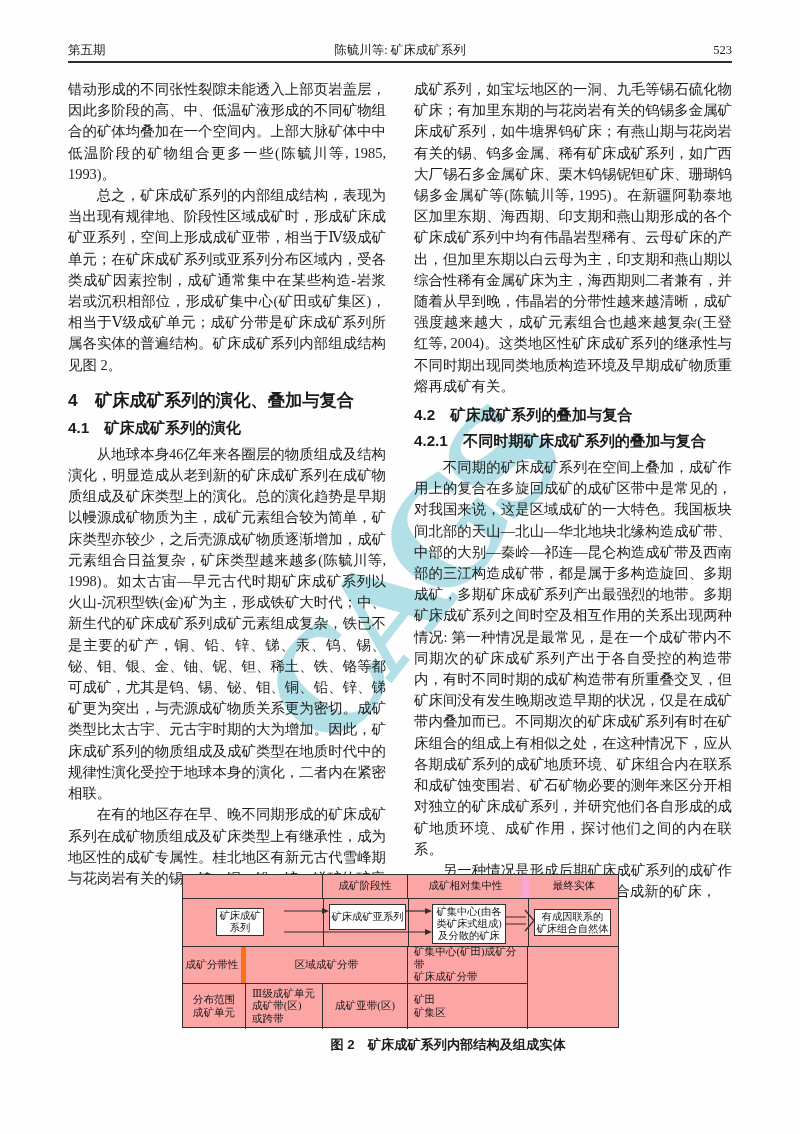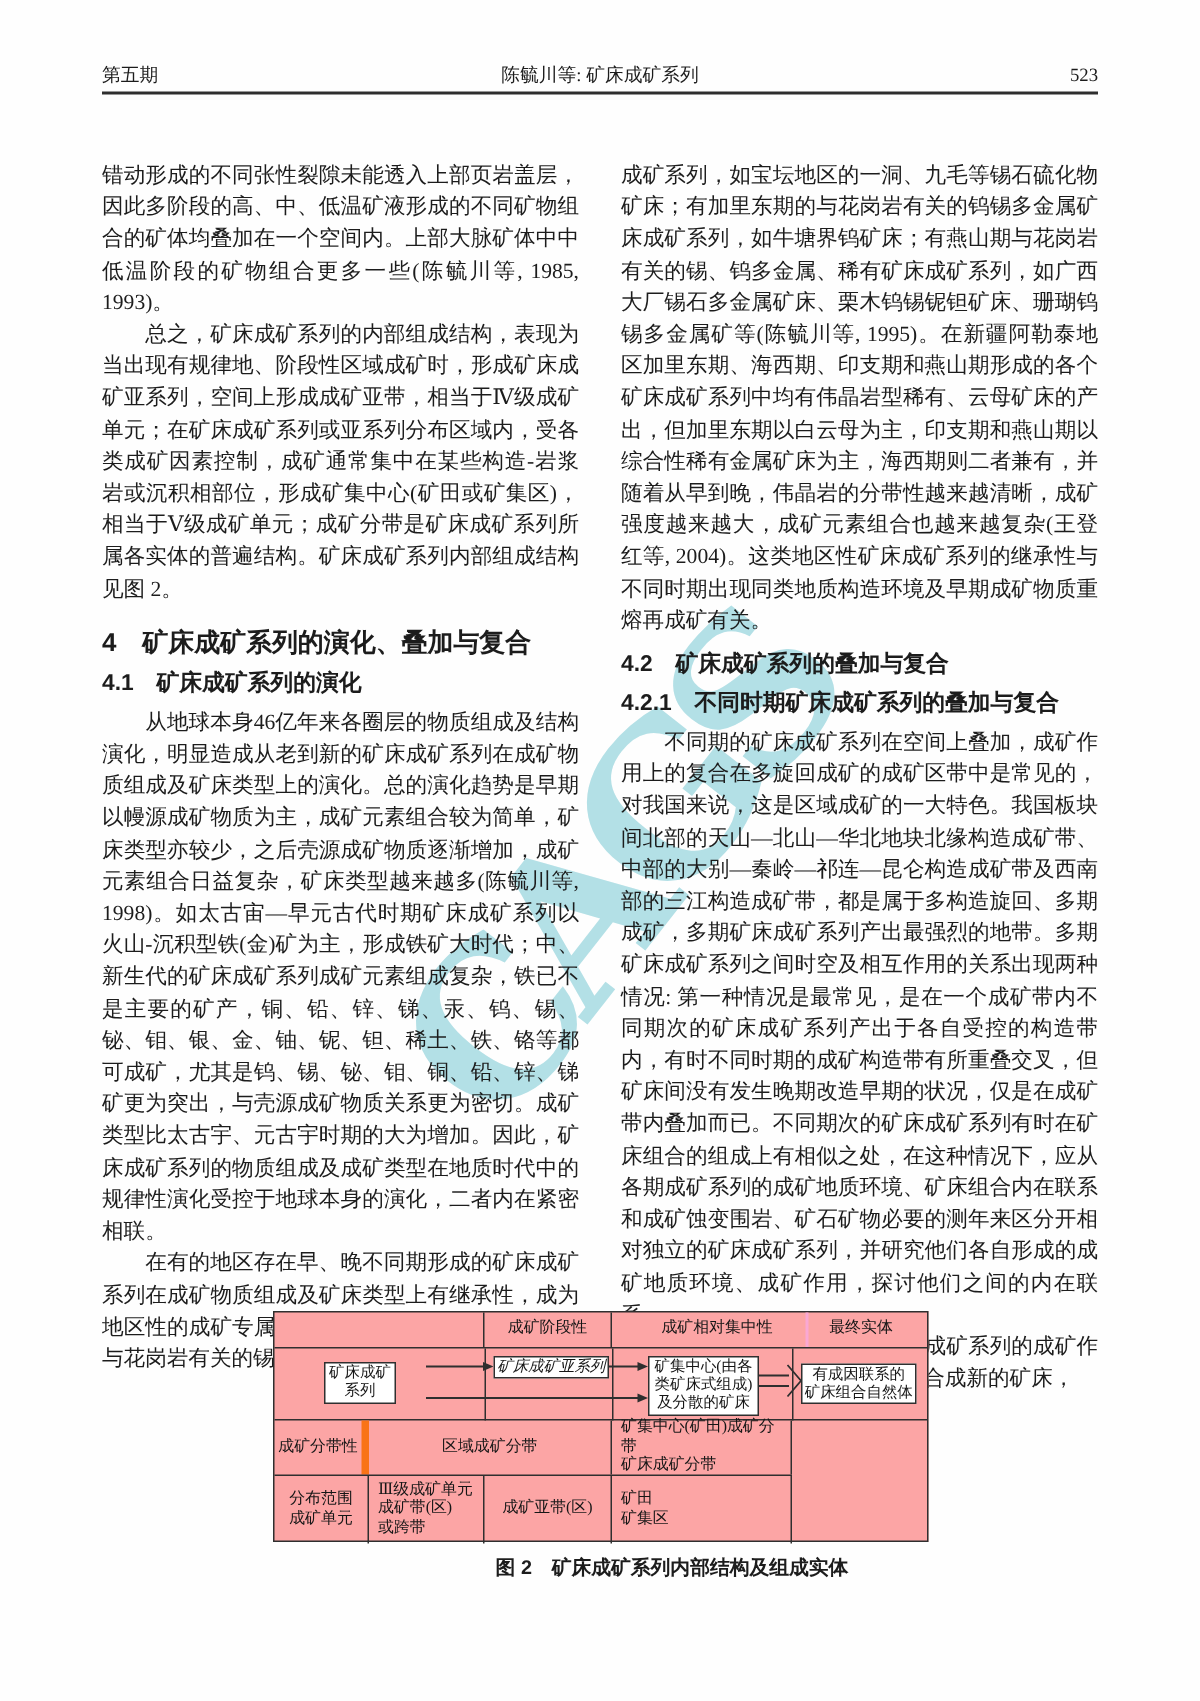--- a/index.html
+++ b/index.html
@@ -17,21 +17,21 @@
 
   
   .hdr{position:absolute;left:68px;top:42px;width:664px;height:16px;z-index:1;
        font-size:12.5px;display:flex;justify-content:space-between;align-items:baseline;}
   .hdr .c{position:absolute;left:0;right:0;text-align:center;}
   .hdr .l,.hdr .r{position:relative;z-index:1;background:transparent;}
   .hdr-rule{position:absolute;left:68px;top:61px;width:664px;height:2px;background:#2e2e2e;z-index:1;}
 
   
   .col{position:absolute;width:318px;z-index:1;font-size:14.4px;line-height:21.2px;
-       text-align:justify;text-justify:inter-ideograph;margin-top:28px;}
+       text-align:justify;text-justify:inter-ideograph;}
   .col p{margin:0;}
   .col p.ind{text-indent:2em;}
   .sec1{font-family:"Liberation Sans","DejaVu Sans",sans-serif;font-weight:bold;
         font-size:17.3px;line-height:22px;margin:13px 0 7px;text-align:left;}
   .sec2{font-family:"Liberation Sans","DejaVu Sans",sans-serif;font-weight:bold;
         font-size:15.2px;line-height:20px;margin:0 0 6px;text-align:left;}
   .mt8{margin-top:8px;}
 
   
   .fig{position:absolute;left:182px;top:874px;width:437px;height:154px;z-index:2;
@@ -84,42 +84,42 @@
     <div class="sec2">4.2.1　不同时期矿床成矿系列的叠加与复合</div>
     <p class="ind">不同期的矿床成矿系列在空间上叠加，成矿作用上的复合在多旋回成矿的成矿区带中是常见的，对我国来说，这是区域成矿的一大特色。我国板块间北部的天山—北山—华北地块北缘构造成矿带、中部的大别—秦岭—祁连—昆仑构造成矿带及西南部的三江构造成矿带，都是属于多构造旋回、多期成矿，多期矿床成矿系列产出最强烈的地带。多期矿床成矿系列之间时空及相互作用的关系出现两种情况: 第一种情况是最常见，是在一个成矿带内不同期次的矿床成矿系列产出于各自受控的构造带内，有时不同时期的成矿构造带有所重叠交叉，但矿床间没有发生晚期改造早期的状况，仅是在成矿带内叠加而已。不同期次的矿床成矿系列有时在矿床组合的组成上有相似之处，在这种情况下，应从各期成矿系列的成矿地质环境、矿床组合内在联系和成矿蚀变围岩、矿石矿物必要的测年来区分开相对独立的矿床成矿系列，并研究他们各自形成的成矿地质环境、成矿作用，探讨他们之间的内在联系。</p>
     <p class="ind">另一种情况是形成后期矿床成矿系列的成矿作用对早期的矿床进行了改造，复合成新的矿床，</p>
   </div>
 
   <div class="fig">
 
     <div class="frow" style="top:0;height:23px;">
       <div class="cell" style="left:0;width:140px;top:0;height:23px;border-right:1px solid #2f2f2f;"></div>
       <div class="cell" style="left:140px;width:85px;top:0;height:23px;border-right:1px solid #2f2f2f;">成矿阶段性</div>
-      <div class="cell" style="left:236px;width:120px;top:0;height:23px;border-right:2px solid #f9a8d4;">成矿相对集中性</div>
+      <div class="cell" style="left:226px;width:120px;top:0;height:23px;border-right:7px solid #f9a8d4;">成矿相对集中性</div>
       <div class="cell" style="left:345px;width:92px;top:0;height:23px;">最终实体</div>
       <div class="hline" style="top:23px;width:435px;"></div>
     </div>
 
     <div class="frow" style="top:24px;height:48px;">
       <div class="vline" style="left:140px;"></div>
       <div class="vline" style="left:225px;"></div>
       <div class="vline" style="left:345px;"></div>
 
       <svg class="arrows" width="437" height="48" viewBox="0 0 437 48">
         <line x1="101" y1="12" x2="140" y2="12" stroke="#2f2f2f" stroke-width="1.2"></line>
         <polygon points="146,12 139,9 139,15" fill="#2f2f2f"></polygon>
         <line x1="223" y1="12" x2="243" y2="12" stroke="#2f2f2f" stroke-width="1.2"></line>
         <polygon points="249,12 242,9 242,15" fill="#2f2f2f"></polygon>
         <line x1="101" y1="33" x2="243" y2="33" stroke="#2f2f2f" stroke-width="1.2"></line>
         <polygon points="249,33 242,30 242,36" fill="#2f2f2f"></polygon>
         <path d="M322,18 H343 M322,25 H343 M342,11 L351,21.5 L342,32" fill="none" stroke="#2f2f2f" stroke-width="1.2"></path>
       </svg>
 
       <div class="flowbox" style="left:33px;top:9px;width:48px;height:28px;">矿床成矿系列</div>
-      <div class="flowbox" style="left:146px;top:5px;width:77px;height:15px;font-style:italic;">矿床成矿亚系列</div>
+      <div class="flowbox" style="left:146px;top:5px;width:77px;height:26px;">矿床成矿亚系列</div>
       <div class="flowbox" style="left:249px;top:5px;width:74px;height:40px;">矿集中心(由各
 类矿床式组成)
 及分散的矿床</div>
       <div class="flowbox" style="left:351px;top:10px;width:77px;height:27px;">有成因联系的
 矿床组合自然体</div>
       <div class="hline" style="top:47px;width:435px;"></div>
     </div>
 
     <div class="frow" style="top:72px;height:36px;">
       <div class="cell" style="left:0;width:63px;top:0;height:36px;border-right:5px solid #f97316;font-family:Liberation Mono, monospace;">成矿分带性</div>

